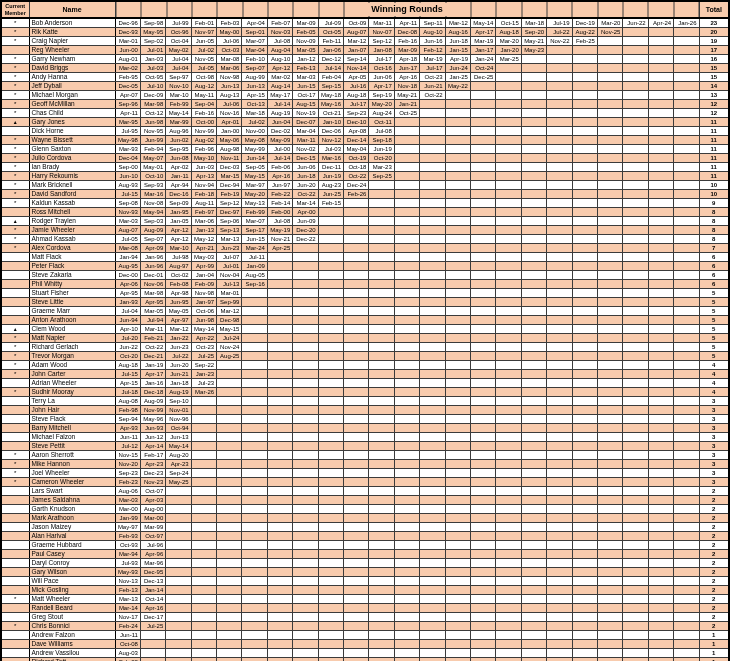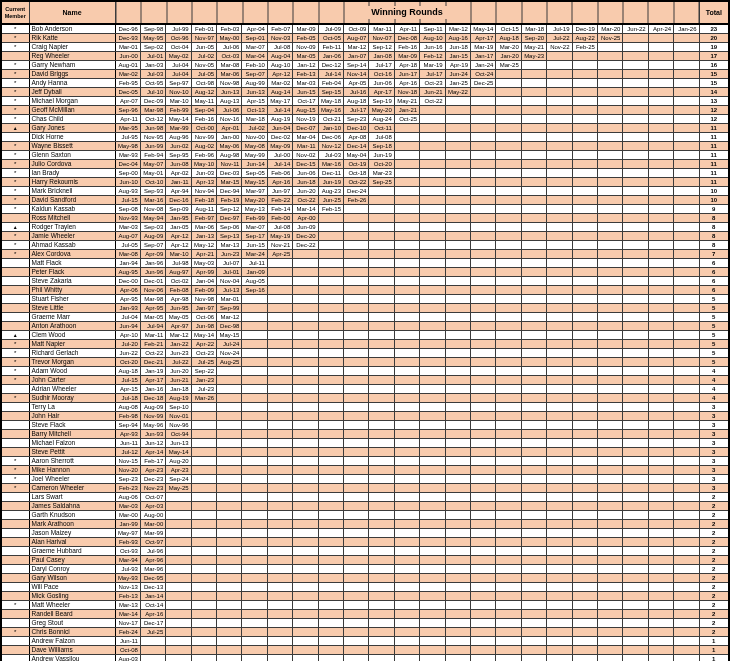--- a/index.html
+++ b/index.html
@@ -1,20 +1,20 @@
 <!DOCTYPE html>
 <html style="--stripe: #F8CBAD; --hdr: #F8CBAD; --grid: #3B3B3B;"><head>
 <meta charset="utf-8">
 <style>
   html,body{margin:0;padding:0;width:730px;height:661px;overflow:hidden;background:#fff;
             font-family:"Liberation Sans",sans-serif;color:#000;}
   :root{--stripe:#F8CBAD;--grid:#3B3B3B;--hdr:#F8CBAD;}
   table{border-collapse:collapse;table-layout:fixed;width:730px;height:661px;border:2px solid #000;}
   th,td{border:1px solid var(--grid);padding:0;line-height:1;overflow:hidden;white-space:nowrap;}
-  thead tr{height:23px;}
+  thead tr{height:17px;}
   th{background:var(--hdr);font-weight:bold;font-size:7px;text-align:center;border-bottom:2px solid #000;}
   .th-member{font-size:5.5px;white-space:normal;line-height:1.1;}
   .th-rounds{font-size:9px;position:relative;
      background-image:repeating-linear-gradient(90deg,var(--grid) 0px,var(--grid) 1px,transparent 1px,transparent calc(100%/23));}
   .th-rounds span{display:inline-block;background:var(--hdr);padding:2px 6px;}
   td{font-size:6px;height:8px;background:#fff;}
   tr.stripe td{background:var(--stripe);}
   td.marker{text-align:center;font-size:6px;}
   td.marker.tri{font-size:5px;}
   td.name{text-align:left;padding-left:2px;font-size:6.5px;}

